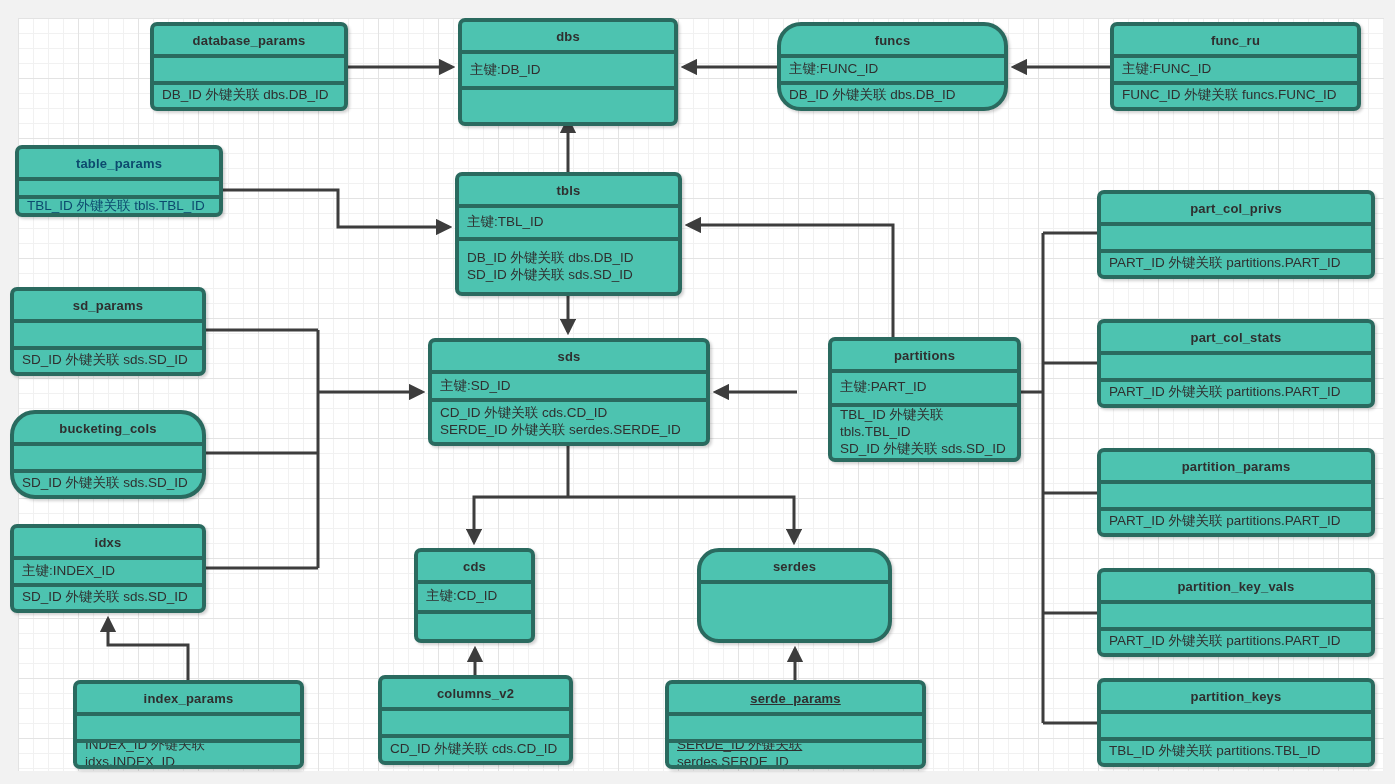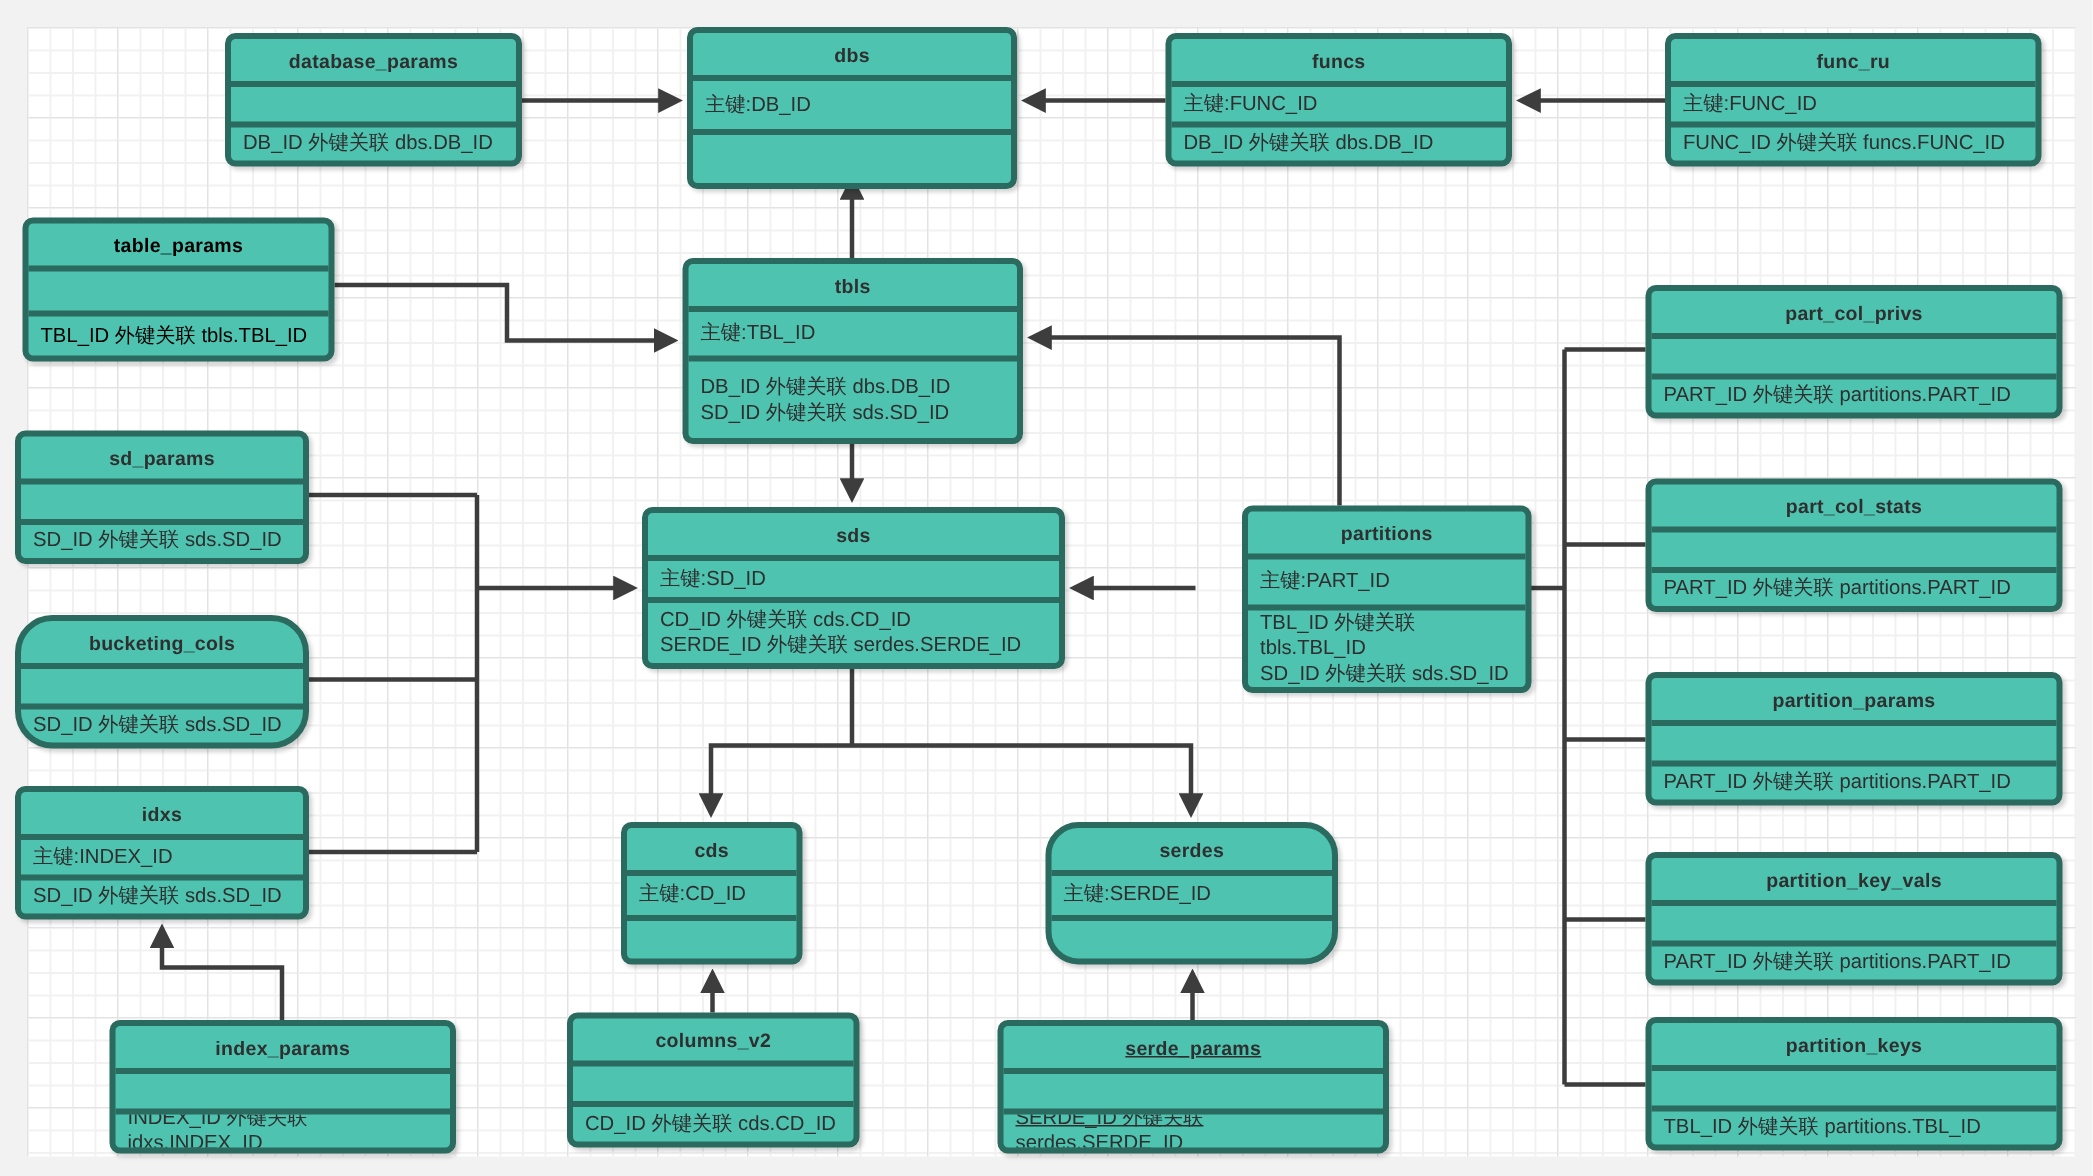--- a/index.html
+++ b/index.html
@@ -84,31 +84,31 @@
       <div class="node" style="left: 150px; top: 22px; width: 198px; height: 89px; pointer-events: auto; background: rgb(77, 195, 176); border-color: rgb(42, 106, 95); color: rgb(47, 47, 47);">
         <div class="node-title">database_params</div>
         <div class="node-row" style="flex: 1 1 0%; border-top-color: rgb(42, 106, 95);"></div>
         <div class="node-row" style="flex: 1 1 0%; border-top-color: rgb(42, 106, 95);">DB_ID 外键关联 dbs.DB_ID</div>
       </div>
       <div class="node" style="left: 458px; top: 18px; width: 220px; height: 108px; pointer-events: auto; background: rgb(77, 195, 176); border-color: rgb(42, 106, 95); color: rgb(47, 47, 47);">
         <div class="node-title">dbs</div>
         <div class="node-row" style="flex: 1 1 0%; border-top-color: rgb(42, 106, 95);">主键:DB_ID</div>
         <div class="node-row" style="flex: 1 1 0%; border-top-color: rgb(42, 106, 95);"></div>
       </div>
-      <div class="node" style="left: 777px; top: 22px; width: 231px; height: 89px; pointer-events: auto; background: rgb(77, 195, 176); border-color: rgb(42, 106, 95); color: rgb(47, 47, 47);">
+      <div class="node" style="left: 777px; top: 22px; width: 231px; height: 89px; pointer-events: auto; background: rgb(77, 195, 176); border-color: rgb(42, 106, 95); color: rgb(47, 47, 47); border-radius: 24px;">
         <div class="node-title">funcs</div>
         <div class="node-row" style="flex: 1 1 0%; border-top-color: rgb(42, 106, 95);">主键:FUNC_ID</div>
         <div class="node-row" style="flex: 1 1 0%; border-top-color: rgb(42, 106, 95);">DB_ID 外键关联 dbs.DB_ID</div>
       </div>
       <div class="node" style="left: 1110px; top: 22px; width: 251px; height: 89px; pointer-events: auto; background: rgb(77, 195, 176); border-color: rgb(42, 106, 95); color: rgb(47, 47, 47);">
         <div class="node-title">func_ru</div>
         <div class="node-row" style="flex: 1 1 0%; border-top-color: rgb(42, 106, 95);">主键:FUNC_ID</div>
         <div class="node-row" style="flex: 1 1 0%; border-top-color: rgb(42, 106, 95);">FUNC_ID 外键关联 funcs.FUNC_ID</div>
       </div>
-      <div class="node" style="left: 15px; top: 145px; width: 208px; height: 96px; pointer-events: auto; background: rgb(77, 195, 176); border-color: rgb(42, 106, 95); color: #000000;">
+      <div class="node" style="left: 15px; top: 145px; width: 208px; height: 72px; pointer-events: auto; background: rgb(77, 195, 176); border-color: rgb(42, 106, 95); color: #0c4a6e;">
         <div class="node-title">table_params</div>
         <div class="node-row" style="flex: 1 1 0%; border-top-color: rgb(42, 106, 95);"></div>
         <div class="node-row" style="flex: 1 1 0%; border-top-color: rgb(42, 106, 95);">TBL_ID 外键关联 tbls.TBL_ID</div>
       </div>
       <div class="node" style="left: 455px; top: 172px; width: 227px; height: 124px; pointer-events: auto; background: rgb(77, 195, 176); border-color: rgb(42, 106, 95); color: rgb(47, 47, 47);">
         <div class="node-title">tbls</div>
         <div class="node-row" style="flex: 1 1 0%; border-top-color: rgb(42, 106, 95);">主键:TBL_ID</div>
         <div class="node-row" style="flex: 2 1 0%; border-top-color: rgb(42, 106, 95);">DB_ID 外键关联 dbs.DB_ID
 SD_ID 外键关联 sds.SD_ID</div>
       </div>
@@ -159,21 +159,20 @@
         <div class="node-row" style="flex: 1 1 0%; border-top-color: rgb(42, 106, 95);"></div>
         <div class="node-row" style="flex: 1 1 0%; border-top-color: rgb(42, 106, 95);">PART_ID 外键关联 partitions.PART_ID</div>
       </div>
       <div class="node" style="left: 414px; top: 548px; width: 121px; height: 95px; pointer-events: auto; background: rgb(77, 195, 176); border-color: rgb(42, 106, 95); color: rgb(47, 47, 47);">
         <div class="node-title">cds</div>
         <div class="node-row" style="flex: 1 1 0%; border-top-color: rgb(42, 106, 95);">主键:CD_ID</div>
         <div class="node-row" style="flex: 1 1 0%; border-top-color: rgb(42, 106, 95);"></div>
       </div>
       <div class="node" style="left: 697px; top: 548px; width: 195px; height: 95px; pointer-events: auto; background: rgb(77, 195, 176); border-color: rgb(42, 106, 95); color: rgb(47, 47, 47); border-radius: 22px;">
         <div class="node-title">serdes</div>
-        <div class="node-row" style="flex: 1 1 0%; border-top-color: rgb(42, 106, 95);">主键:SERDE_ID</div>
         <div class="node-row" style="flex: 1 1 0%; border-top-color: rgb(42, 106, 95);"></div>
       </div>
       <div class="node" style="left: 1097px; top: 678px; width: 278px; height: 89px; pointer-events: auto; background: rgb(77, 195, 176); border-color: rgb(42, 106, 95); color: rgb(47, 47, 47);">
         <div class="node-title">partition_keys</div>
         <div class="node-row" style="flex: 1 1 0%; border-top-color: rgb(42, 106, 95);"></div>
         <div class="node-row" style="flex: 1 1 0%; border-top-color: rgb(42, 106, 95);">TBL_ID 外键关联 partitions.TBL_ID</div>
       </div>
       <div class="node" style="left: 73px; top: 680px; width: 231px; height: 89px; pointer-events: auto; background: rgb(77, 195, 176); border-color: rgb(42, 106, 95); color: rgb(47, 47, 47);">
         <div class="node-title">index_params</div>
         <div class="node-row" style="flex: 1 1 0%; border-top-color: rgb(42, 106, 95);"></div>

